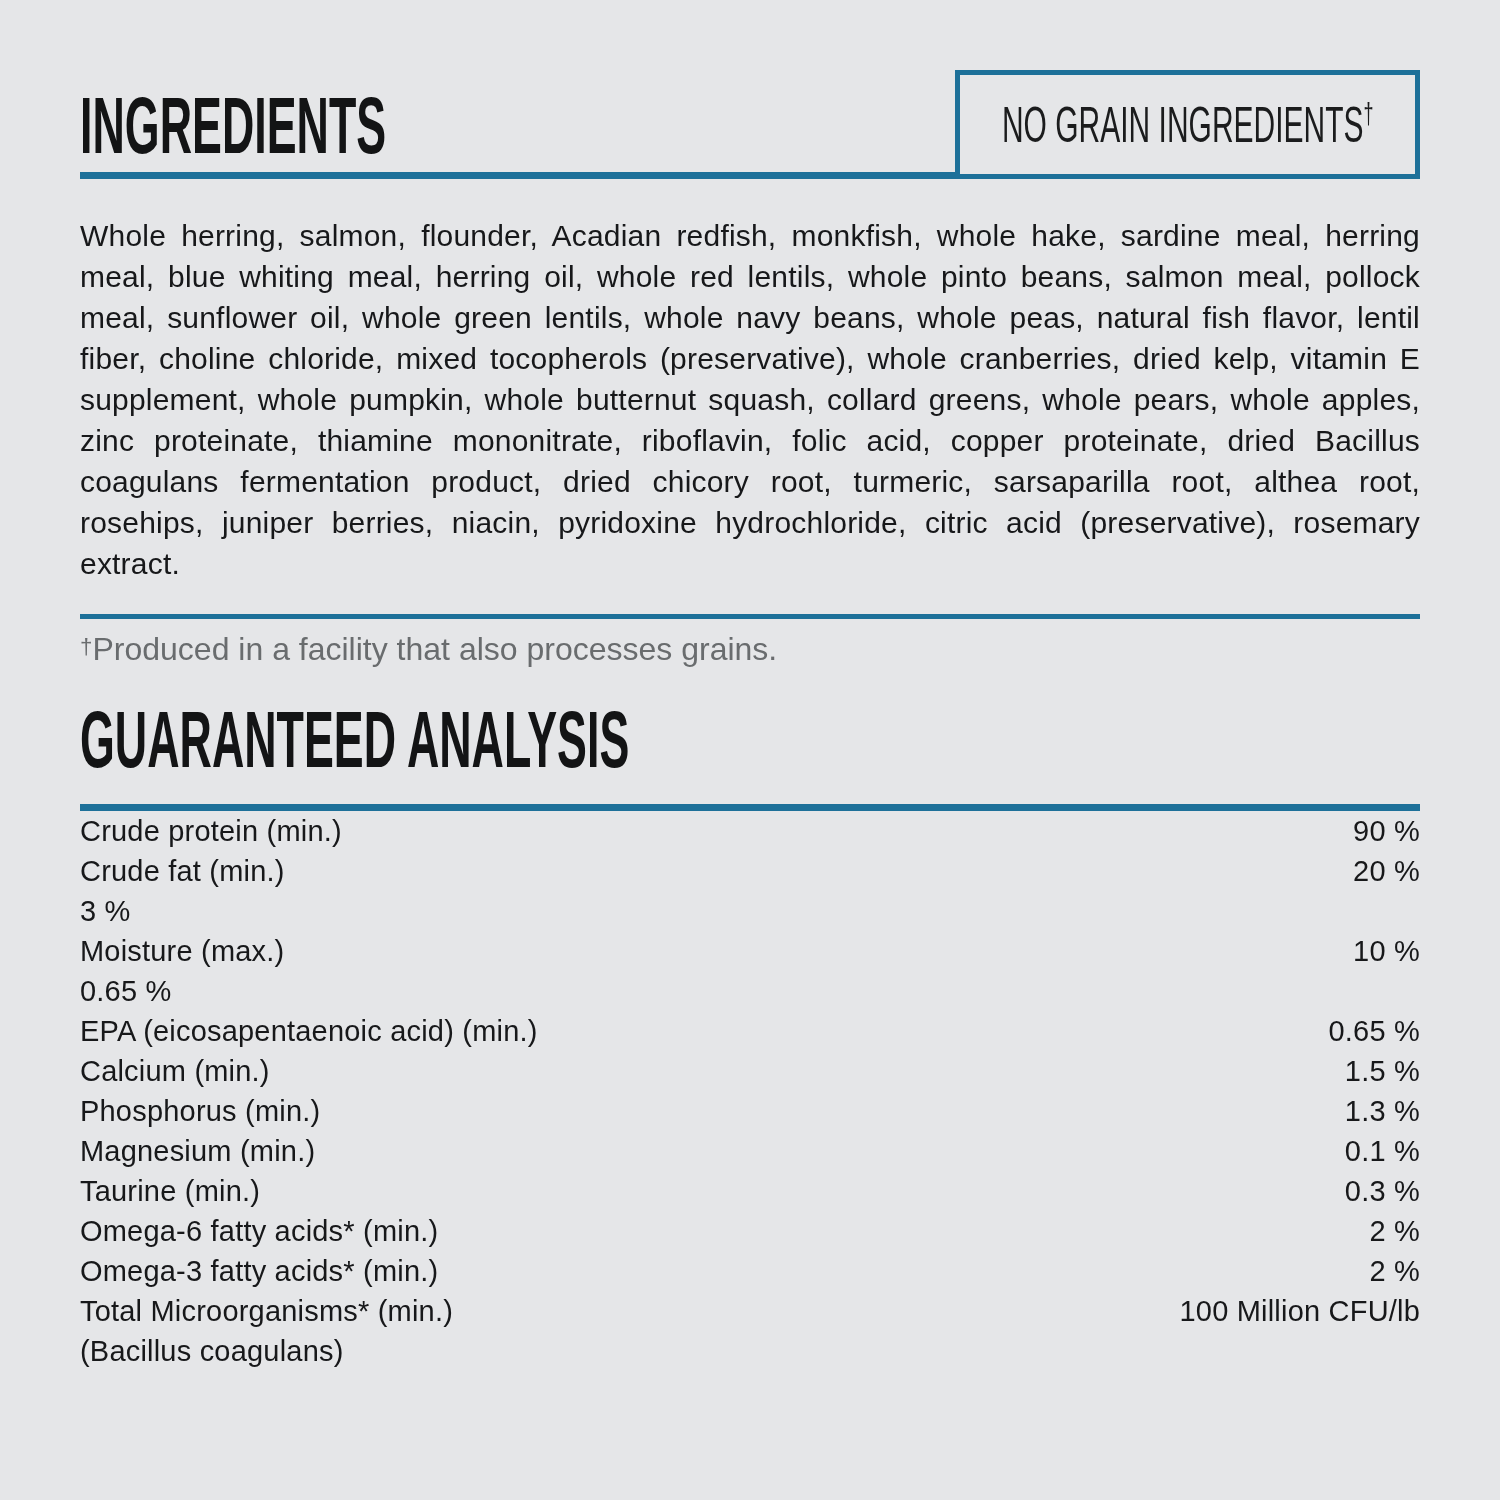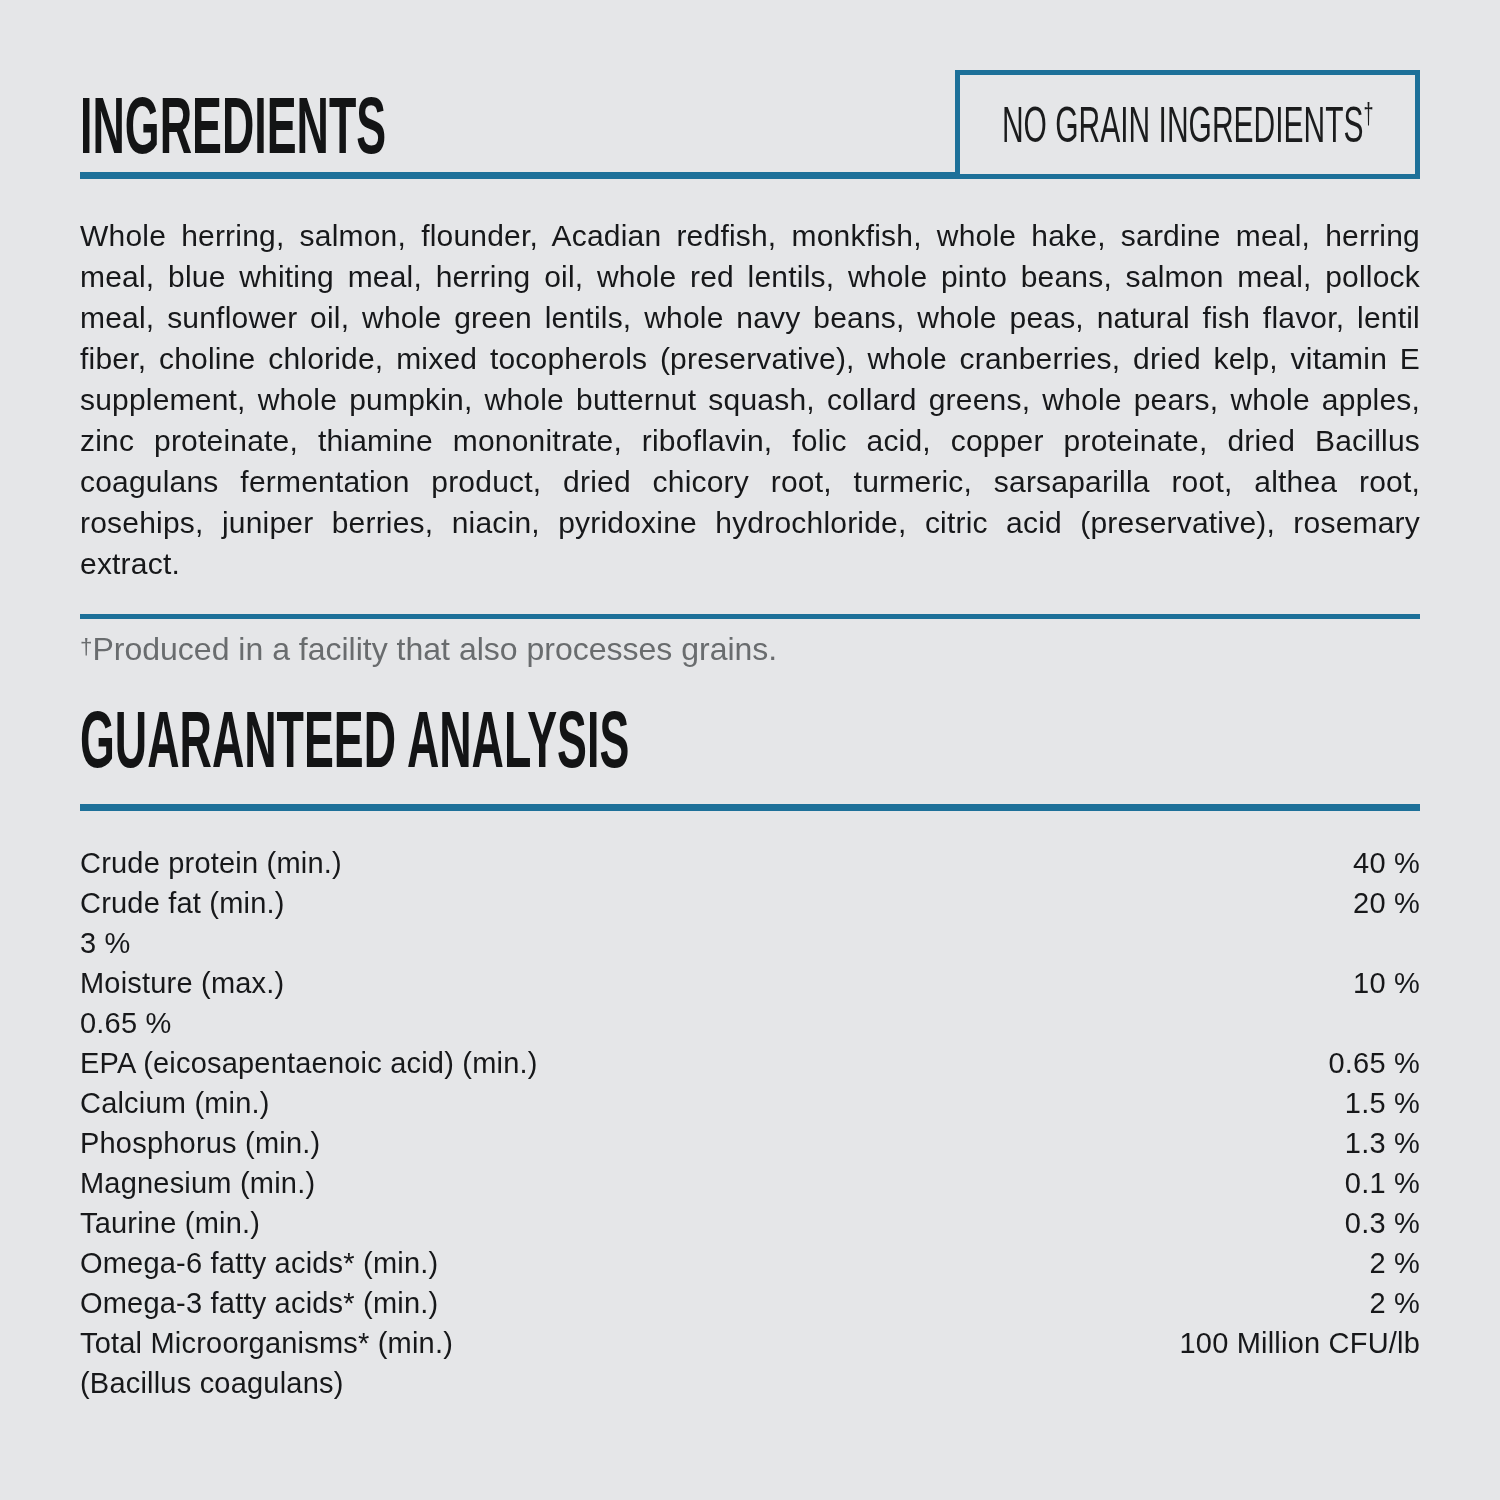--- a/index.html
+++ b/index.html
@@ -106,21 +106,20 @@
     position:absolute;
     left:0;
     bottom:0;
   }
   .rule-thick{
     margin-top:24px;
     height:7px;
     background:var(--accent);
   }
   .ga-table{
-    margin-top:32px;
   }
   .ga-row{
     display:flex;
     justify-content:space-between;
     align-items:baseline;
     font-size:29px;
     line-height:40px;
     height:40px;
     letter-spacing:0.2px;
   }
@@ -145,21 +144,21 @@
   <p class="footnote"><sup>†</sup><span>Produced in a facility that also processes grains.</span></p>
 
   <div class="ga-heading-wrap">
     <span class="big-heading">GUARANTEED ANALYSIS</span>
   </div>
   <div class="rule-thick"></div>
 
   <div class="ga-table">
     <div class="ga-row">
         <span class="ga-label">Crude protein (min.)</span>
-        <span class="ga-value">40 %</span>
+        <span class="ga-value">90 %</span>
       </div>
     <div class="ga-row">
         <span class="ga-label">Crude fat (min.)</span>
         <span class="ga-value">20 %</span>
       </div>
     <div class="ga-row">
         <span class="ga-value">3 %</span>
       </div>
     <div class="ga-row">
         <span class="ga-label">Moisture (max.)</span>

